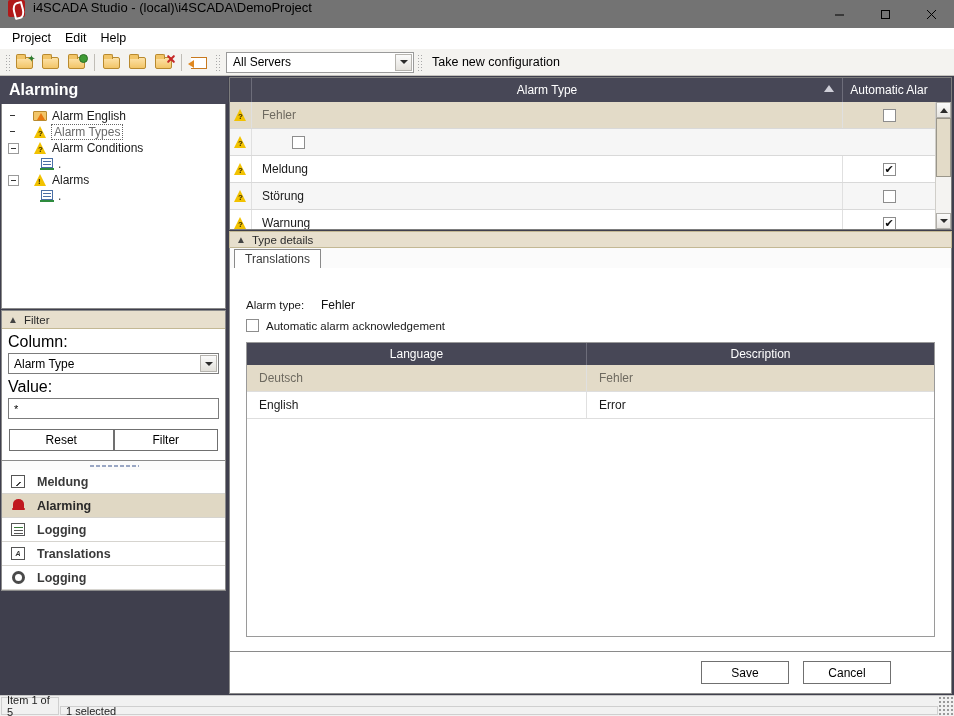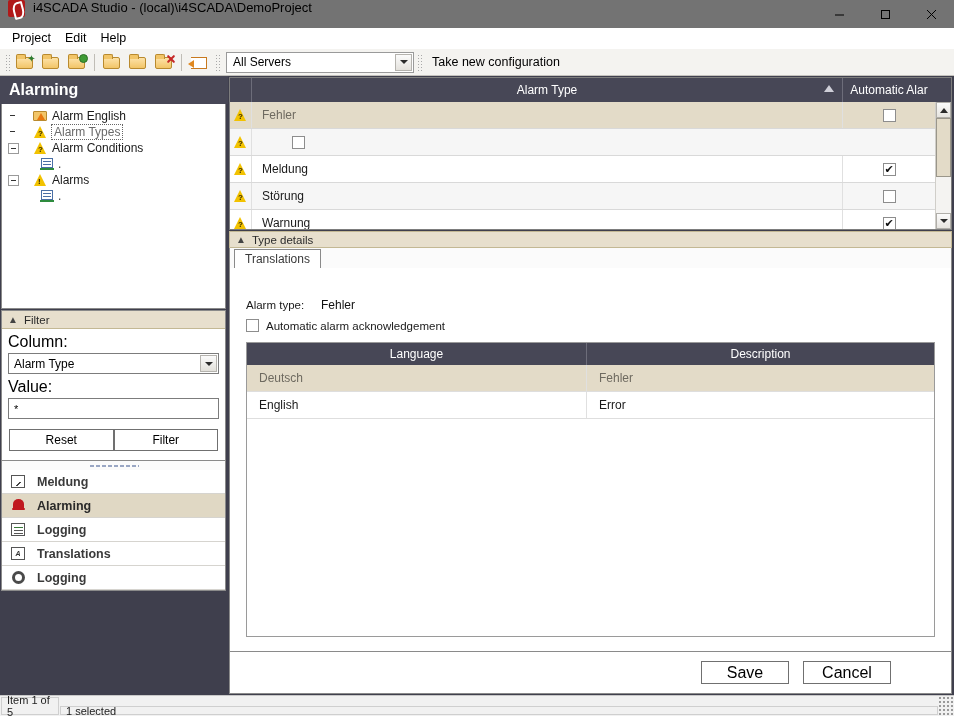--- a/index.html
+++ b/index.html
@@ -594,21 +594,21 @@
     gap: 14px;
     background: #ffffff;
     border-left: 1px solid #8a8a8a;
     border-right: 1px solid #8a8a8a;
     border-bottom: 1px solid #8a8a8a;
     padding-right: 60px;
   }
   .abtn {
     width: 88px; height: 23px;
     background: #ffffff; border: 1px solid #707070;
-    font-size: 16px; color: #000;
+    font-size: 12px; color: #000;
     display: flex; align-items: center; justify-content: center;
   }
 
   
   .statusbar {
     height: 21px; flex: 0 0 21px;
     display: flex; align-items: stretch;
     background: #f1f1f1;
     border-top: 1px solid #c8c8c8;
   }

